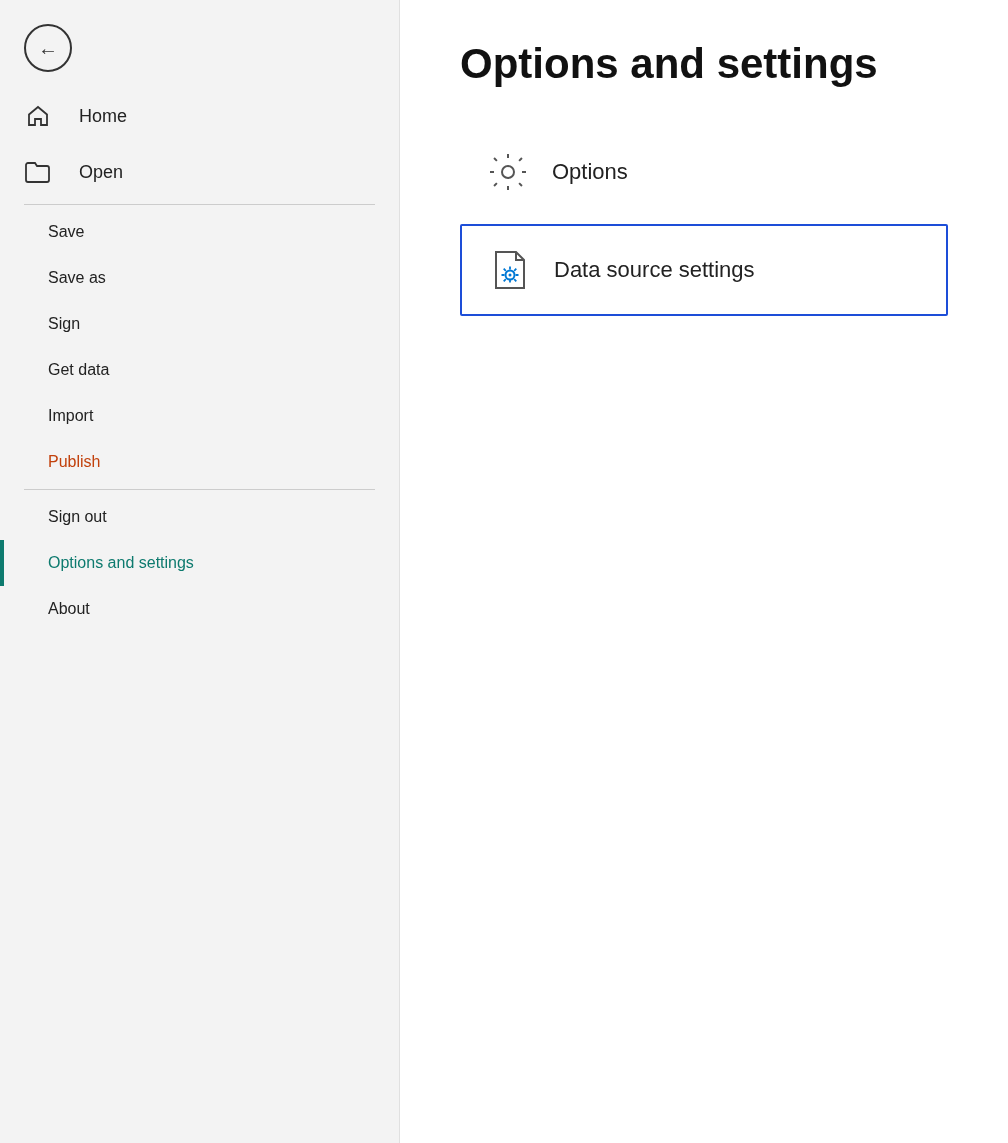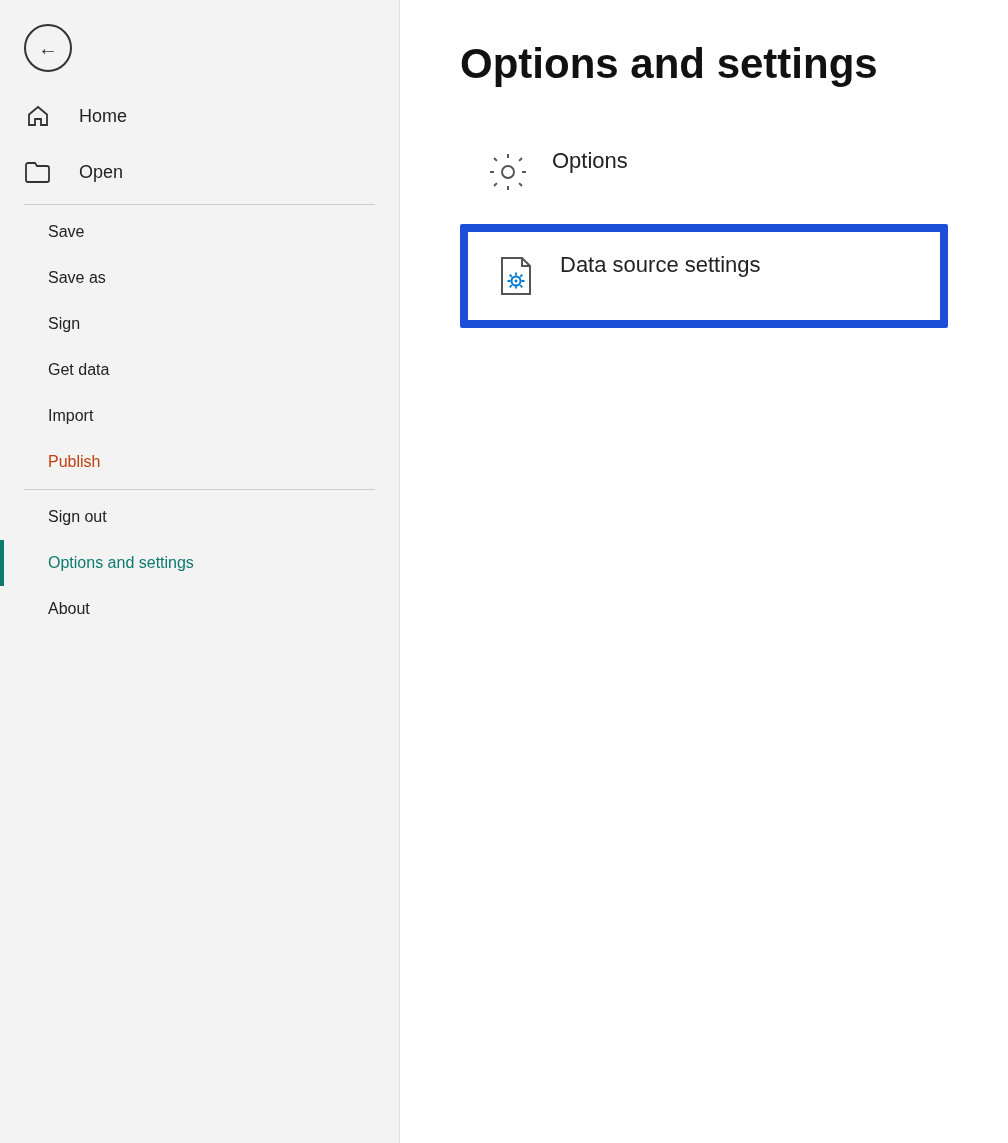--- a/index.html
+++ b/index.html
@@ -105,32 +105,32 @@
 
     .page-title {
       font-size: 42px;
       font-weight: 700;
       color: #111;
       margin-bottom: 40px;
     }
 
     .settings-item {
       display: flex;
-      align-items: flex-start;
+      align-items: center;
       gap: 20px;
       padding: 20px 24px;
       margin-bottom: 8px;
       cursor: pointer;
       border-radius: 2px;
       font-size: 22px;
       color: #222;
     }
 
     .settings-item.highlighted {
-      border: 8px solid #1d4ed8;
+      border: 2px solid #1d4ed8;
       background: #fff;
     }
 
     .settings-icon {
       width: 48px;
       height: 48px;
       display: flex;
       align-items: center;
       justify-content: center;
       flex-shrink: 0;

